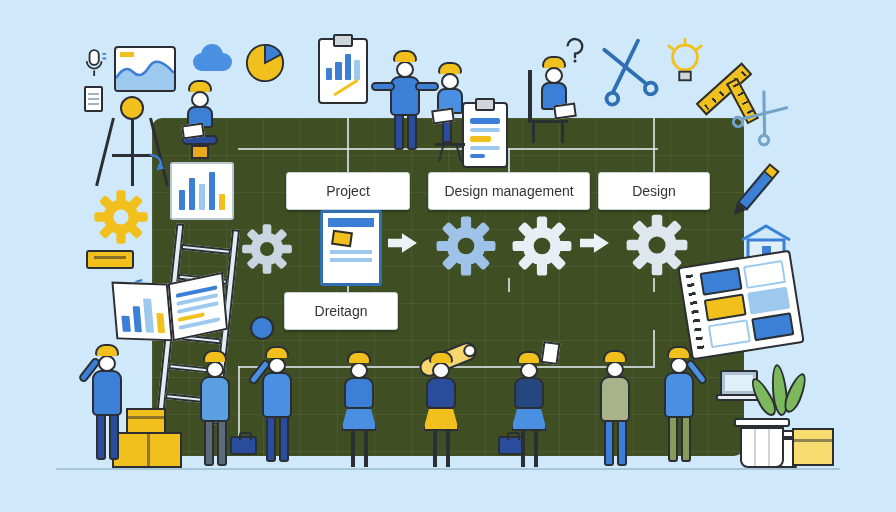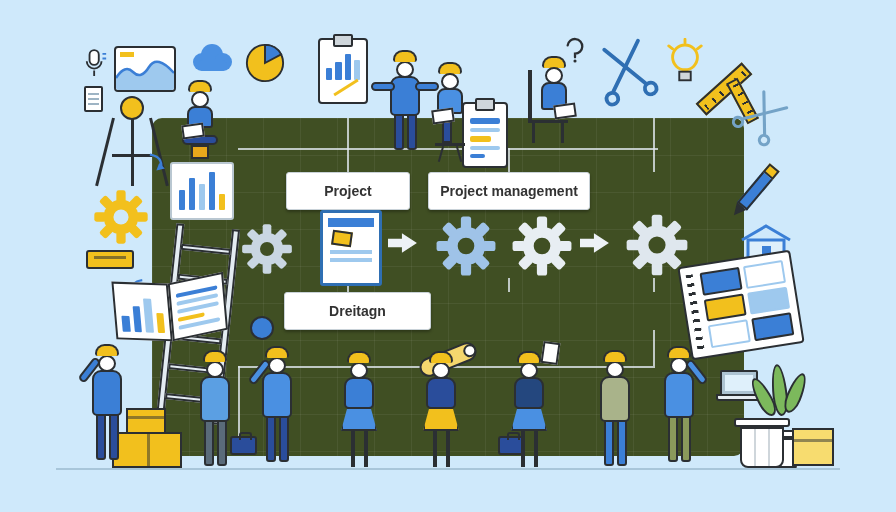--- a/index.html
+++ b/index.html
@@ -6,21 +6,21 @@
   html,body{width:896px;height:512px;overflow:hidden}
   .scene{position:relative;width:896px;height:512px;background:#cfe9fb;font-family:"Liberation Sans",sans-serif;overflow:hidden}
   .abs{position:absolute}
 
   
   .board{position:absolute;left:152px;top:118px;width:592px;height:338px;background:#404f23;border-radius:10px;
     background-image:linear-gradient(rgba(255,255,255,.06) 1px,transparent 1px),linear-gradient(90deg,rgba(255,255,255,.06) 1px,transparent 1px);
     background-size:37px 37px}
   .cline{position:absolute;background:rgba(222,230,236,.8)}
   .fbox{position:absolute;height:38px;background:#fff;border:1px solid #c9d2d8;border-radius:3px;display:flex;align-items:center;justify-content:center;
-    font-size:14px;font-weight:700;color:#333;box-shadow:0 2px 3px rgba(0,0,0,.3)}
+    font-size:14px;font-weight:400;color:#333;box-shadow:0 2px 3px rgba(0,0,0,.3)}
 
   
   .bpdoc{width:62px;height:76px;background:#fff;border:3px solid #2f6fb3;border-radius:3px;padding:5px}
   .bpdoc .hd{height:9px;background:#3b7fd6;margin-bottom:4px}
   .bpdoc .yl{width:20px;height:15px;background:#f2c01d;border:2px solid #2b2f33;transform:rotate(8deg);margin:2px 0 3px 4px}
   .bpdoc .ln{height:4px;background:#9ec9ee;margin:4px 2px}
 
   
   .clip{background:#fff;border:2px solid #2b2f33;border-radius:4px;position:relative;padding:10px 6px 6px}
   .clip:before{content:"";position:absolute;top:-6px;left:50%;transform:translateX(-50%);width:16px;height:9px;background:#cfd6db;border:2px solid #2b2f33;border-radius:2px}
@@ -98,23 +98,26 @@
     <div class="cline" style="left:356px;top:160px;width:2px;height:14px"></div>
     <div class="cline" style="left:501px;top:160px;width:2px;height:14px"></div>
     <div class="cline" style="left:501px;top:212px;width:2px;height:36px"></div>
     <div class="cline" style="left:86px;top:248px;width:417px;height:2px"></div>
     <div class="cline" style="left:86px;top:248px;width:2px;height:88px"></div>
 
     <div class="fbox" style="left:134px;top:54px;width:124px">
       <span>Project</span>
       </div>
     <div class="fbox" style="left:276px;top:54px;width:162px">
-      <span>Project management</span>
-      </div>
-    <div class="fbox" style="left:132px;top:174px;width:147px">
+      <span>Design management</span>
+      </div>
+    <div class="fbox" style="left:446px;top:54px;width:112px">
+      <span>Design</span>
+      </div>
+    <div class="fbox" style="left:132px;top:174px;width:114px">
       <span>Dreitagn</span>
       </div>
 
     <svg class="abs" viewBox="0 0 100 100" style="left:88px;top:104px;width:54px;height:54px;color:#c9d6e2">
         <use href="#gearshape"></use>
       </svg>
     <div class="abs bpdoc" style="left:168px;top:92px">
       <div class="hd"></div>
         <div class="yl"></div>
         <div class="ln"></div>

